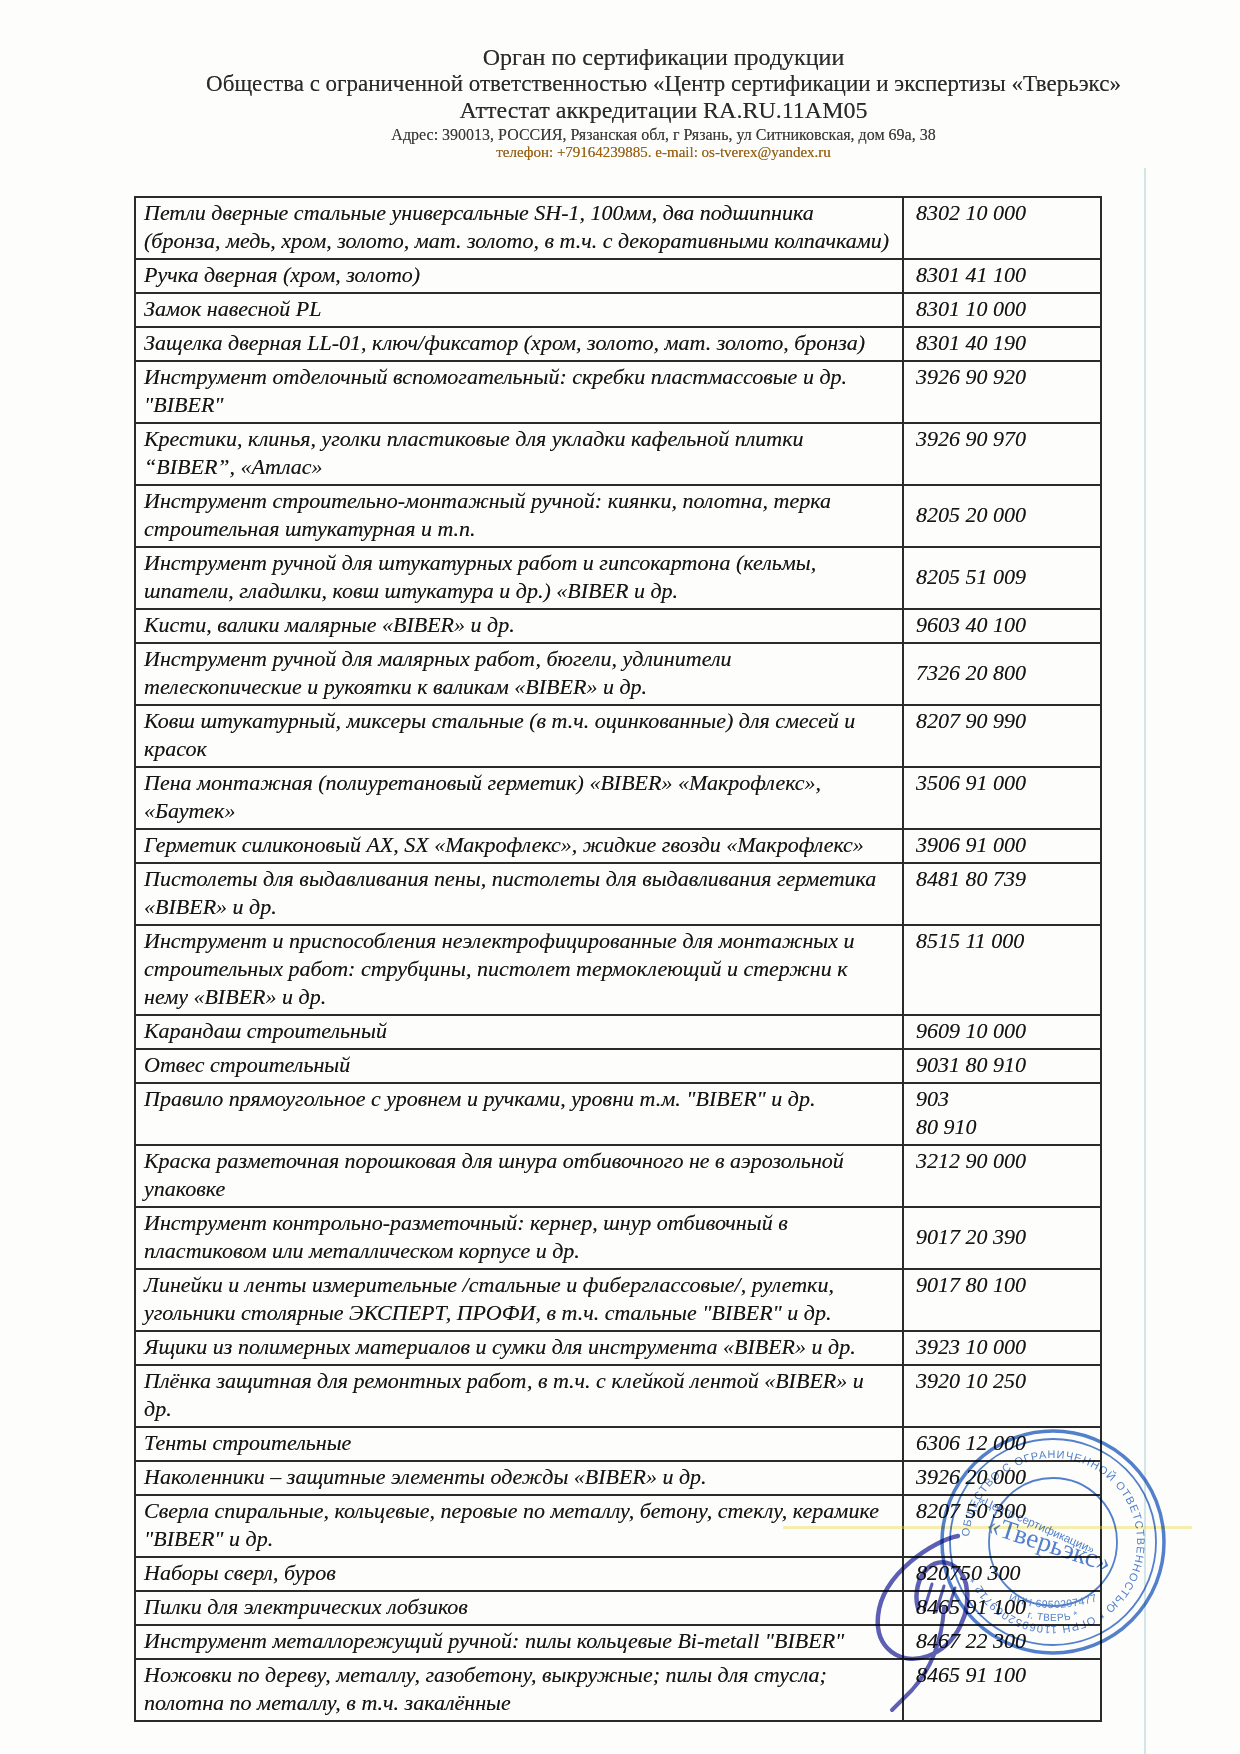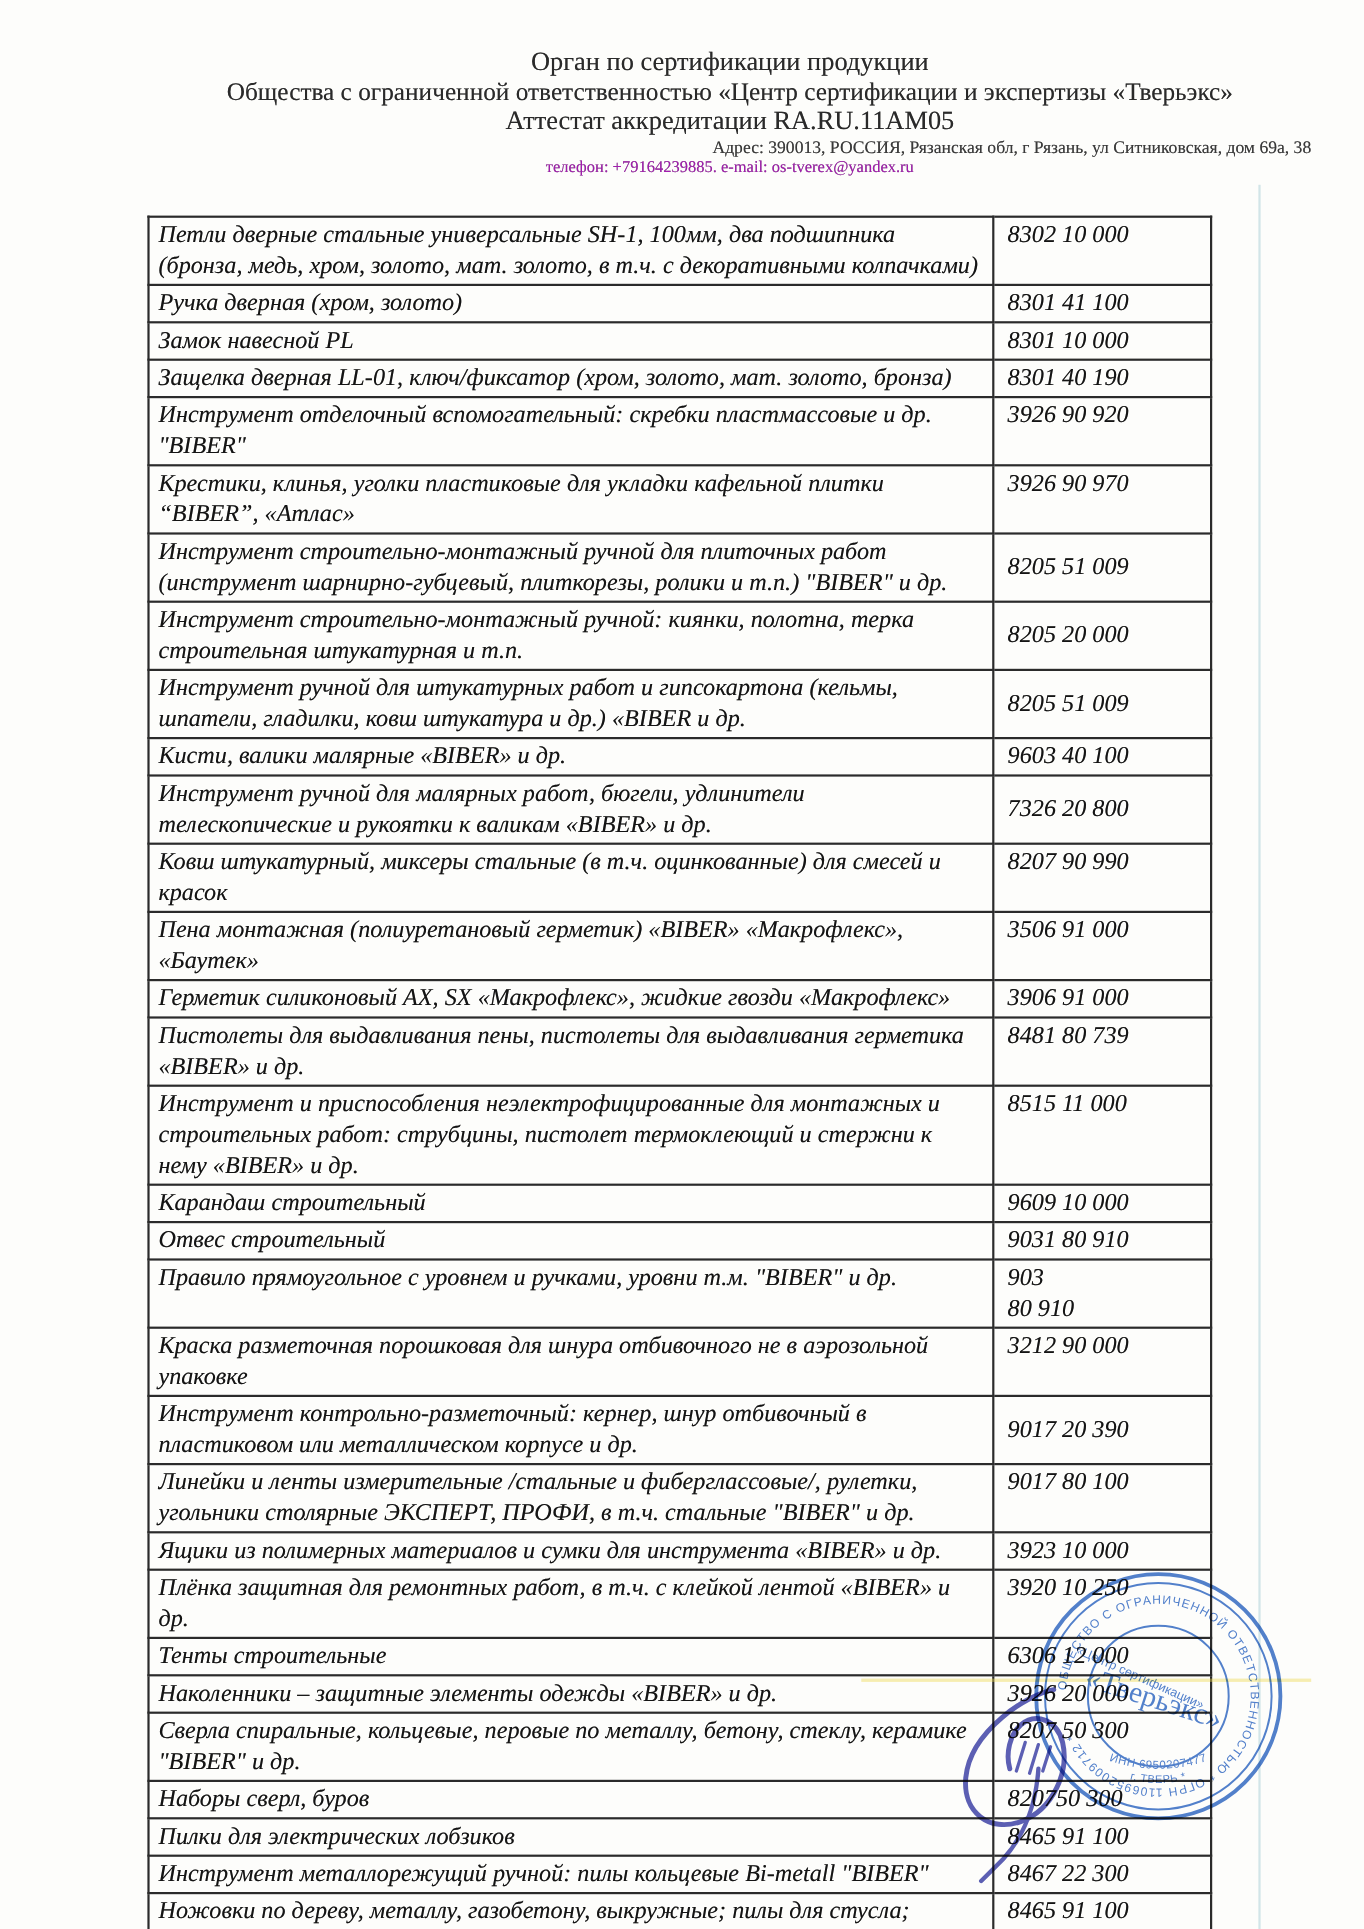--- a/index.html
+++ b/index.html
@@ -16,22 +16,22 @@
   
   .doc-header{
     position:absolute;left:135px;top:44px;width:1057px;
     text-align:center;
     color:#2a2a2a;
     text-shadow:0 0 .5px rgba(40,40,40,.55);
   }
   .doc-header .h-line1{font-size:24px;line-height:27px;}
   .doc-header .h-line2{font-size:23px;line-height:26px;}
   .doc-header .h-line3{font-size:24px;line-height:27px;}
-  .doc-header .h-addr{font-size:16px;line-height:18px;margin-top:2px;color:#3a3a3a;text-align:right;}
-  .doc-header .h-contact{font-size:15px;line-height:17px;color:#a21caf;}
+  .doc-header .h-addr{font-size:16px;line-height:18px;margin-top:2px;color:#3a3a3a;}
+  .doc-header .h-contact{font-size:15px;line-height:17px;color:#a16207;}
 
   
   table.products{
     position:absolute;left:134px;top:196px;width:968px;
     border-collapse:collapse;table-layout:fixed;
     background:transparent;
     font-style:italic;
   }
   table.products td{
     border:2px solid #2b2b2b;
@@ -99,24 +99,20 @@
           <td>Защелка дверная LL-01, ключ/фиксатор (хром, золото, мат. золото, бронза)</td>
           <td class="code">8301 40 190</td>
         </tr>
         <tr>
           <td>Инструмент отделочный вспомогательный: скребки пластмассовые и др. "BIBER"</td>
           <td class="code">3926 90 920</td>
         </tr>
         <tr>
           <td>Крестики, клинья, уголки пластиковые для укладки кафельной плитки “BIBER”, «Атлас»</td>
           <td class="code">3926 90 970</td>
-        </tr>
-        <tr>
-          <td>Инструмент строительно-монтажный ручной для плиточных работ (инструмент шарнирно-губцевый, плиткорезы, ролики и т.п.)  "BIBER" и др.</td>
-          <td class="code mid">8205 51 009</td>
         </tr>
         <tr>
           <td>Инструмент строительно-монтажный ручной: киянки, полотна, терка строительная штукатурная и т.п.</td>
           <td class="code mid">8205 20 000</td>
         </tr>
         <tr>
           <td>Инструмент ручной для штукатурных работ и гипсокартона (кельмы, шпатели, гладилки, ковш штукатура и др.)  «BIBER и др.</td>
           <td class="code mid">8205 51 009</td>
         </tr>
         <tr>

